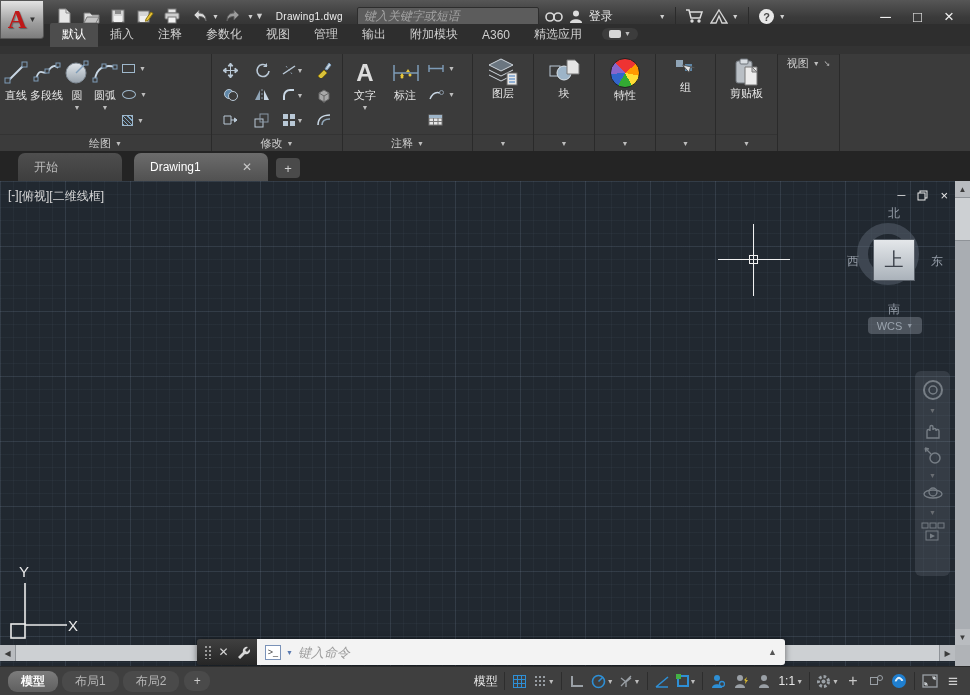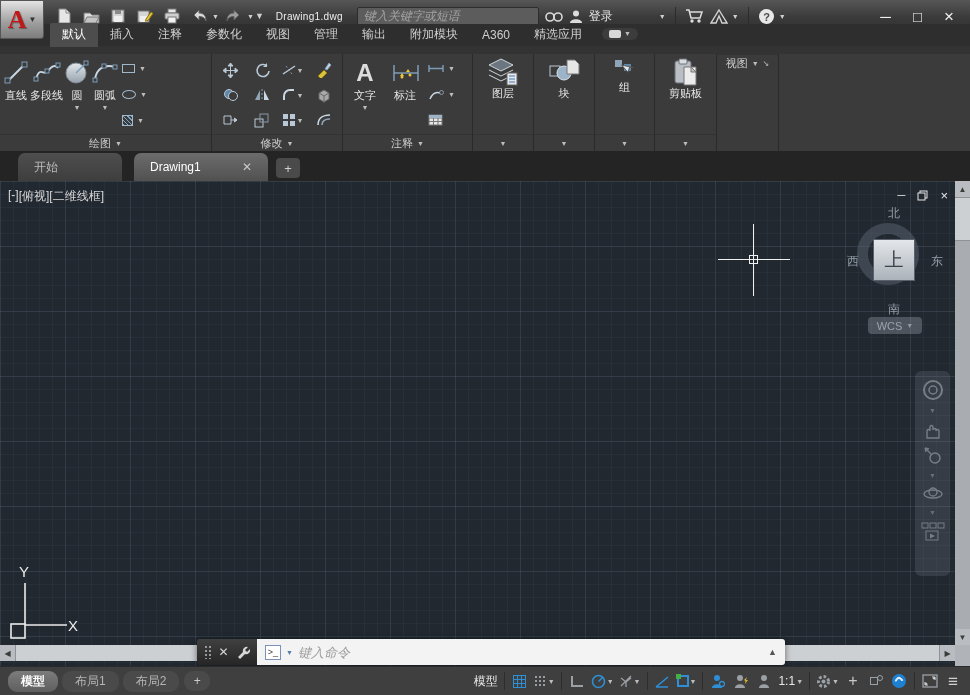--- a/index.html
+++ b/index.html
@@ -515,20 +515,29 @@
           <circle cx="17" cy="15" r="7" fill="#9db4c8" stroke="#dce4ea"></circle>
           <path d="M20 2h8l4 4v10h-12z" fill="#e6e6e6" stroke="#777"></path>
         </svg>
       <span>块</span>
     </div>
     <div class="pfoot">
       <span class="dd7">▼</span>
     </div>
   </div>
 
+  <div class="panel" style="width:61px">
+    <div class="pbody singlebody">
+      <span class="wheel"></span>
+      <span>特性</span>
+    </div>
+    <div class="pfoot">
+      <span class="dd7">▼</span>
+    </div>
+  </div>
 
   <div class="panel" style="width:60px">
     <div class="pbody singlebody">
       <svg width="24" height="22">
           <rect x="2" y="2" width="7" height="7" fill="#8fa4b6"></rect>
           <rect x="11" y="6" width="7" height="7" fill="#5f87a8"></rect>
           <path d="M14 10l7 8 2-6 4 1z" fill="#e8e8e8" stroke="#555" transform="translate(-4,-2) scale(.9)"></path>
         </svg>
       <span>组</span>
     </div>

